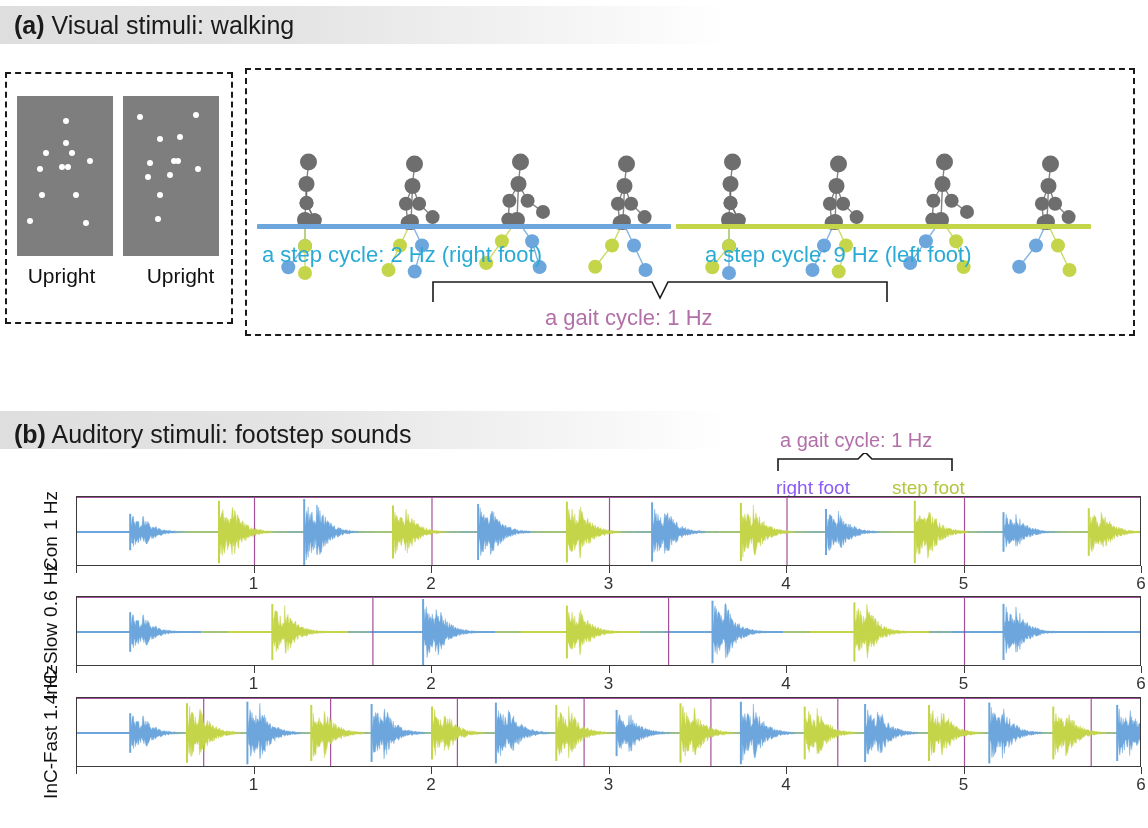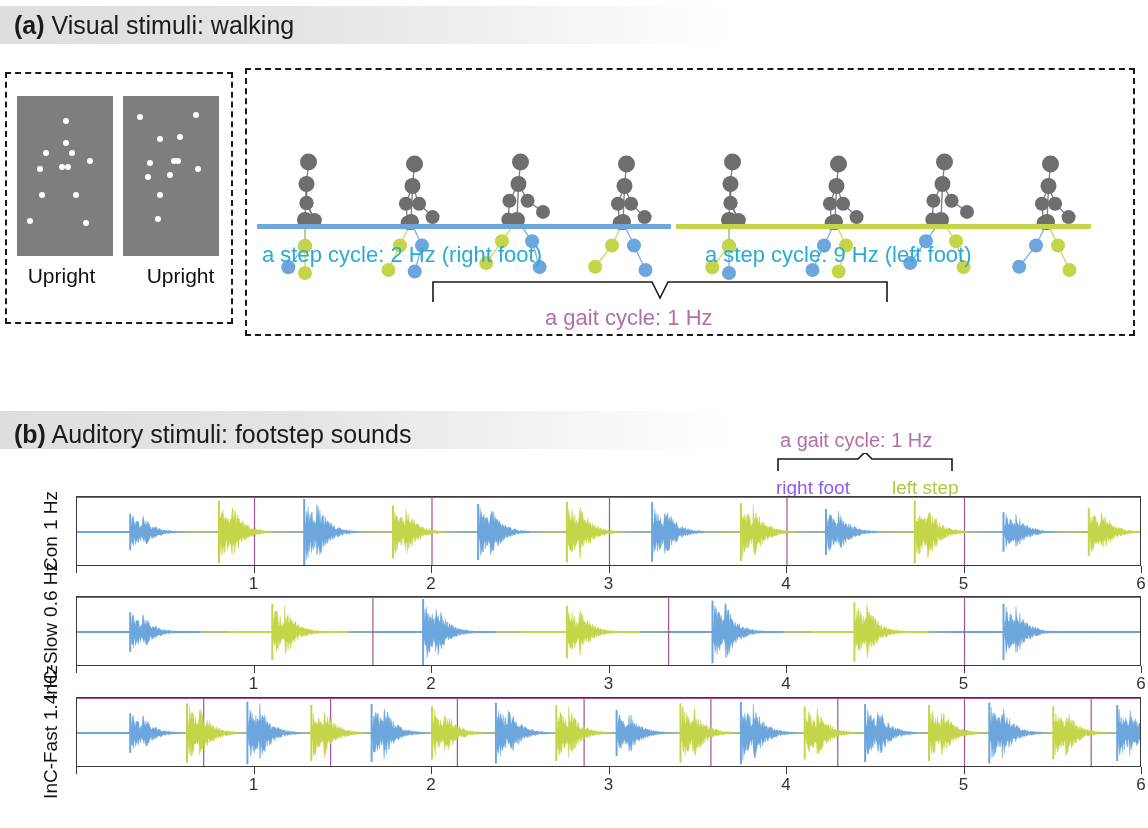--- a/index.html
+++ b/index.html
@@ -415,21 +415,21 @@
 
 <div id="panel-b">
 
   <div class="gait-anno-b" id="gait-anno-b" style="left:780px;top:9px;">a gait cycle: 1 Hz</div>
 
   <svg id="brace-b" style="position:absolute;left:776px;top:33px;" width="180" height="20">
     <path d="M 2,18 L 2,6 L 82,6 L 89,-1 L 96,6 L 176,6 L 176,18" fill="none" stroke="#1a1a1a" stroke-width="1.6"></path>
   </svg>
 
   <div class="foot-lbl" id="foot-right" style="left:776px;top:57px;">right foot</div>
-  <div class="foot-lbl" id="foot-left" style="left:892px;top:57px;">left step</div>
+  <div class="foot-lbl" id="foot-left" style="left:892px;top:57px;">step foot</div>
 
   <div id="rows-container">
       <div class="row-label" style="left: 40px; top: 146px; width: 70px; display: flex; flex-direction: row; gap: 6px; justify-content: center;">
         <div>Con</div>
         <div>1 Hz</div>
       </div>
       <div class="plot-box" style="left: 76px; top: 76px; width: 1065px; height: 70px;"><svg width="1065" height="70">
           <line x1="0.0" y1="35.0" x2="97.6" y2="35.0" stroke="#6CA6DC" stroke-width="1.8"></line>
           <line x1="97.6" y1="35.0" x2="184.6" y2="35.0" stroke="#C5D54A" stroke-width="1.8"></line>
           <line x1="184.6" y1="35.0" x2="271.6" y2="35.0" stroke="#6CA6DC" stroke-width="1.8"></line>

